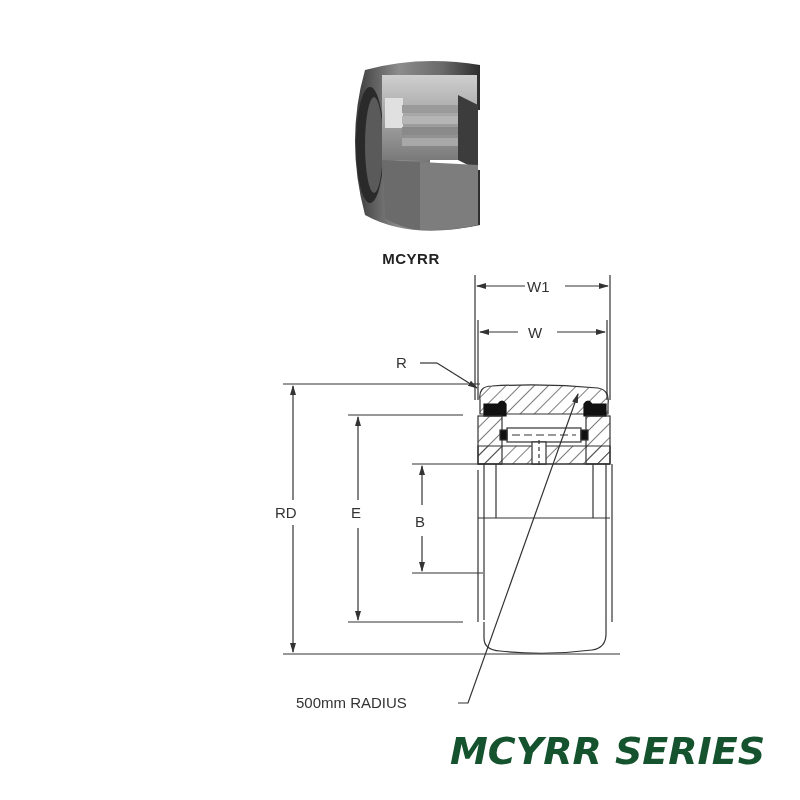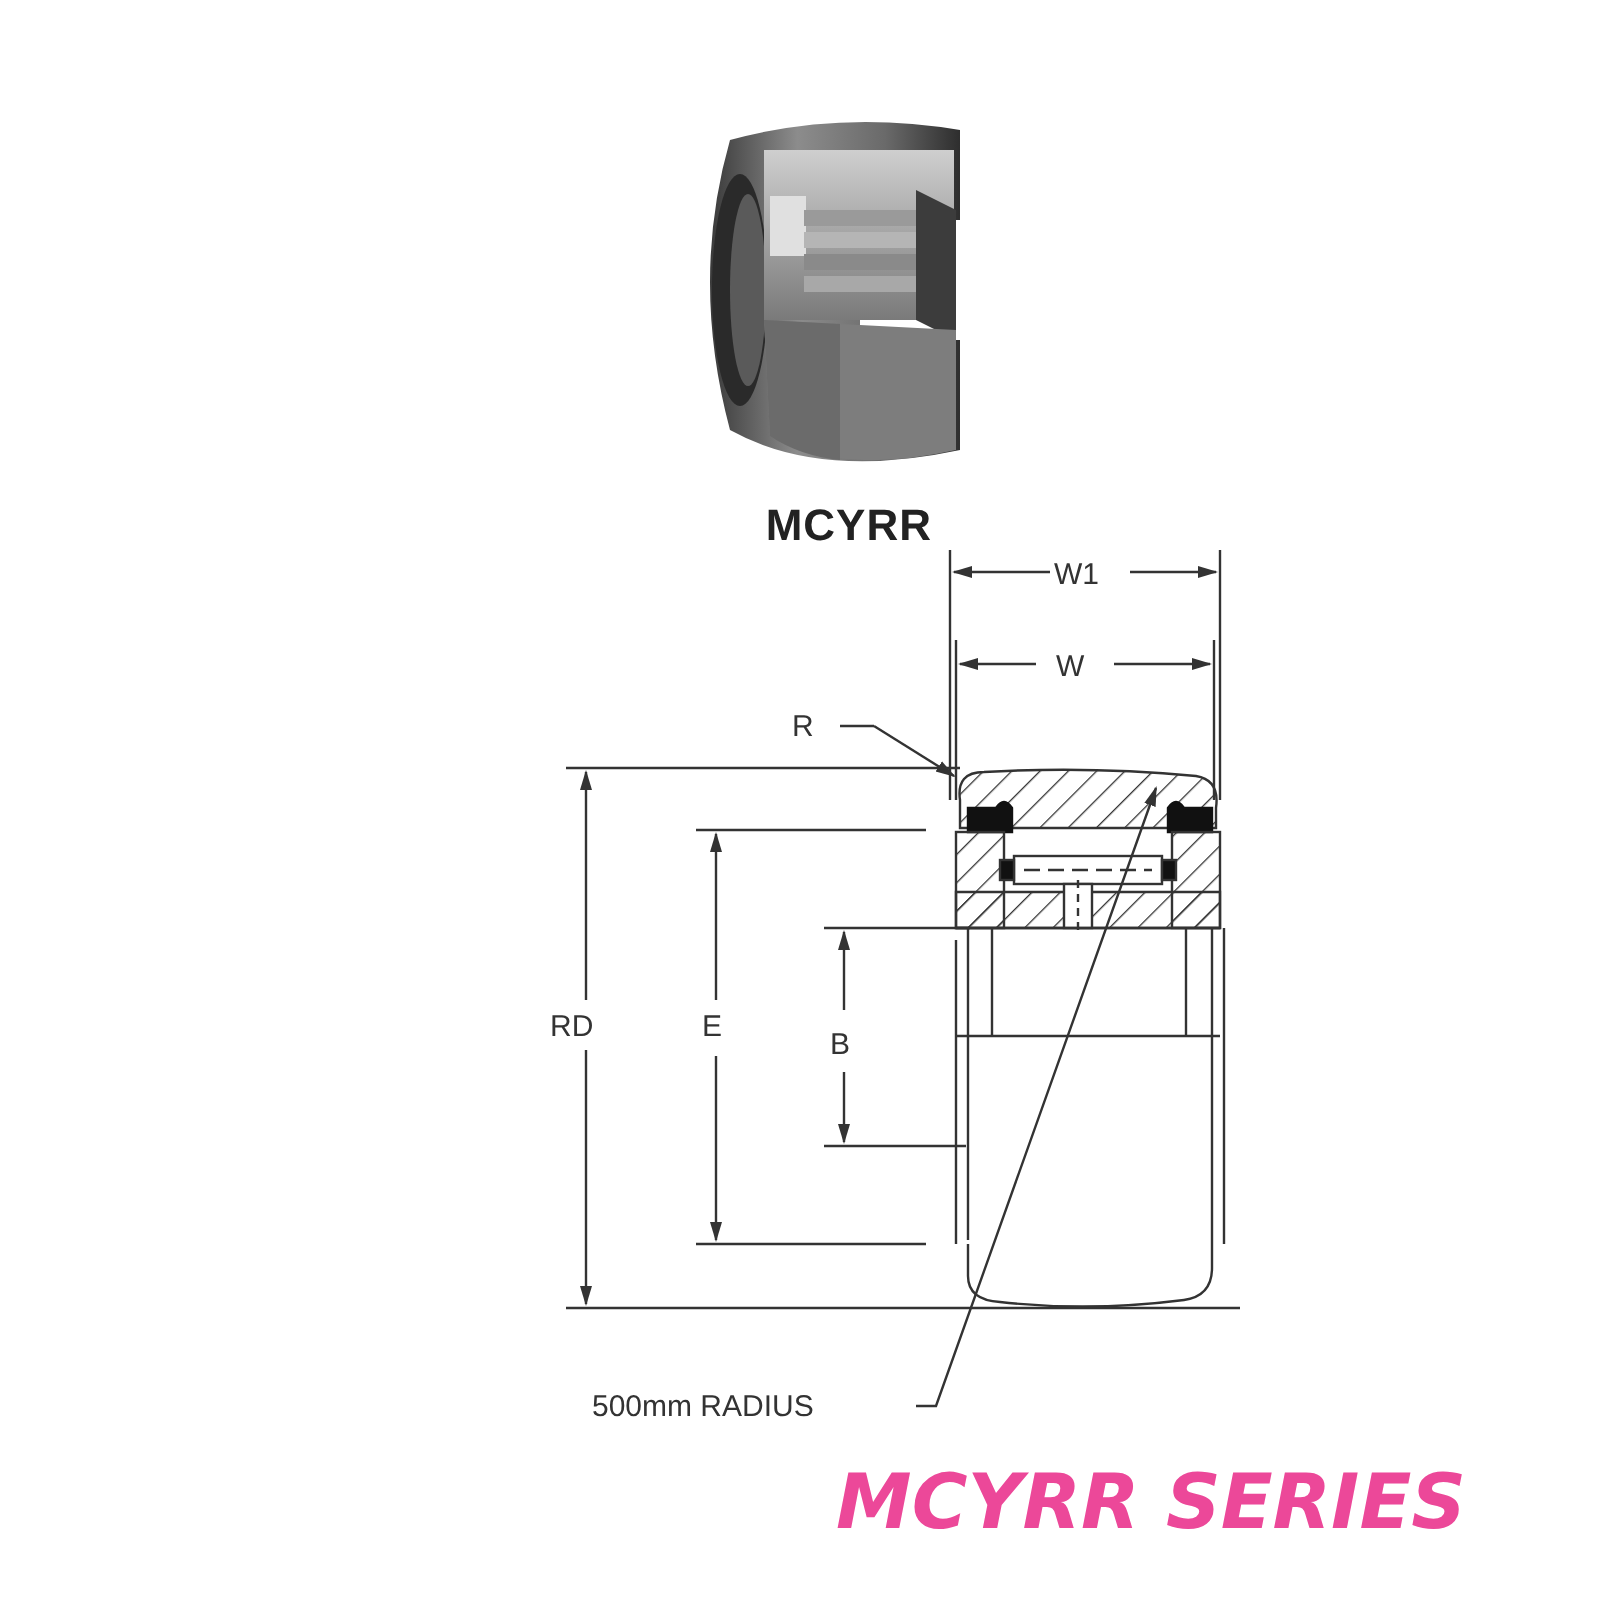--- a/index.html
+++ b/index.html
@@ -1,21 +1,21 @@
 <!DOCTYPE html>
 <html><head>
   <meta charset="utf-8">
   <style>
     html, body { margin: 0; padding: 0; background: #ffffff; }
     body { width: 800px; height: 800px; position: relative; overflow: hidden; font-family: "Liberation Sans", sans-serif; }
     .photo { position: absolute; left: 340px; top: 40px; width: 150px; height: 200px; }
-    .model-label { position: absolute; left: 356px; top: 250px; width: 110px; text-align: right; font-weight: bold; font-size: 22px; color: #222; letter-spacing: 0.5px; }
+    .model-label { position: absolute; left: 356px; top: 250px; width: 110px; text-align: center; font-weight: bold; font-size: 15px; color: #222; letter-spacing: 0.5px; }
     .drawing { position: absolute; left: 0; top: 0; width: 800px; height: 800px; }
     .dim-text { font-family: "Liberation Sans", sans-serif; font-size: 15px; fill: #333; }
-    .series-title { position: absolute; left: 418px; top: 729px; font-family: "DejaVu Sans", sans-serif; font-style: italic; font-weight: bold; font-size: 38px; color: #ec4899; letter-spacing: 0px; }
+    .series-title { position: absolute; left: 450px; top: 729px; font-family: "DejaVu Sans", sans-serif; font-style: italic; font-weight: bold; font-size: 38px; color: #14532d; letter-spacing: 0px; }
   </style>
 </head>
 <body>
 
 <div class="photo">
   <svg width="150" height="200" viewBox="0 0 150 200">
     <defs>
       <linearGradient id="outer" x1="0" y1="0" x2="1" y2="0">
         <stop offset="0" stop-color="#3a3a3a"></stop>
         <stop offset="0.35" stop-color="#8c8c8c"></stop>

